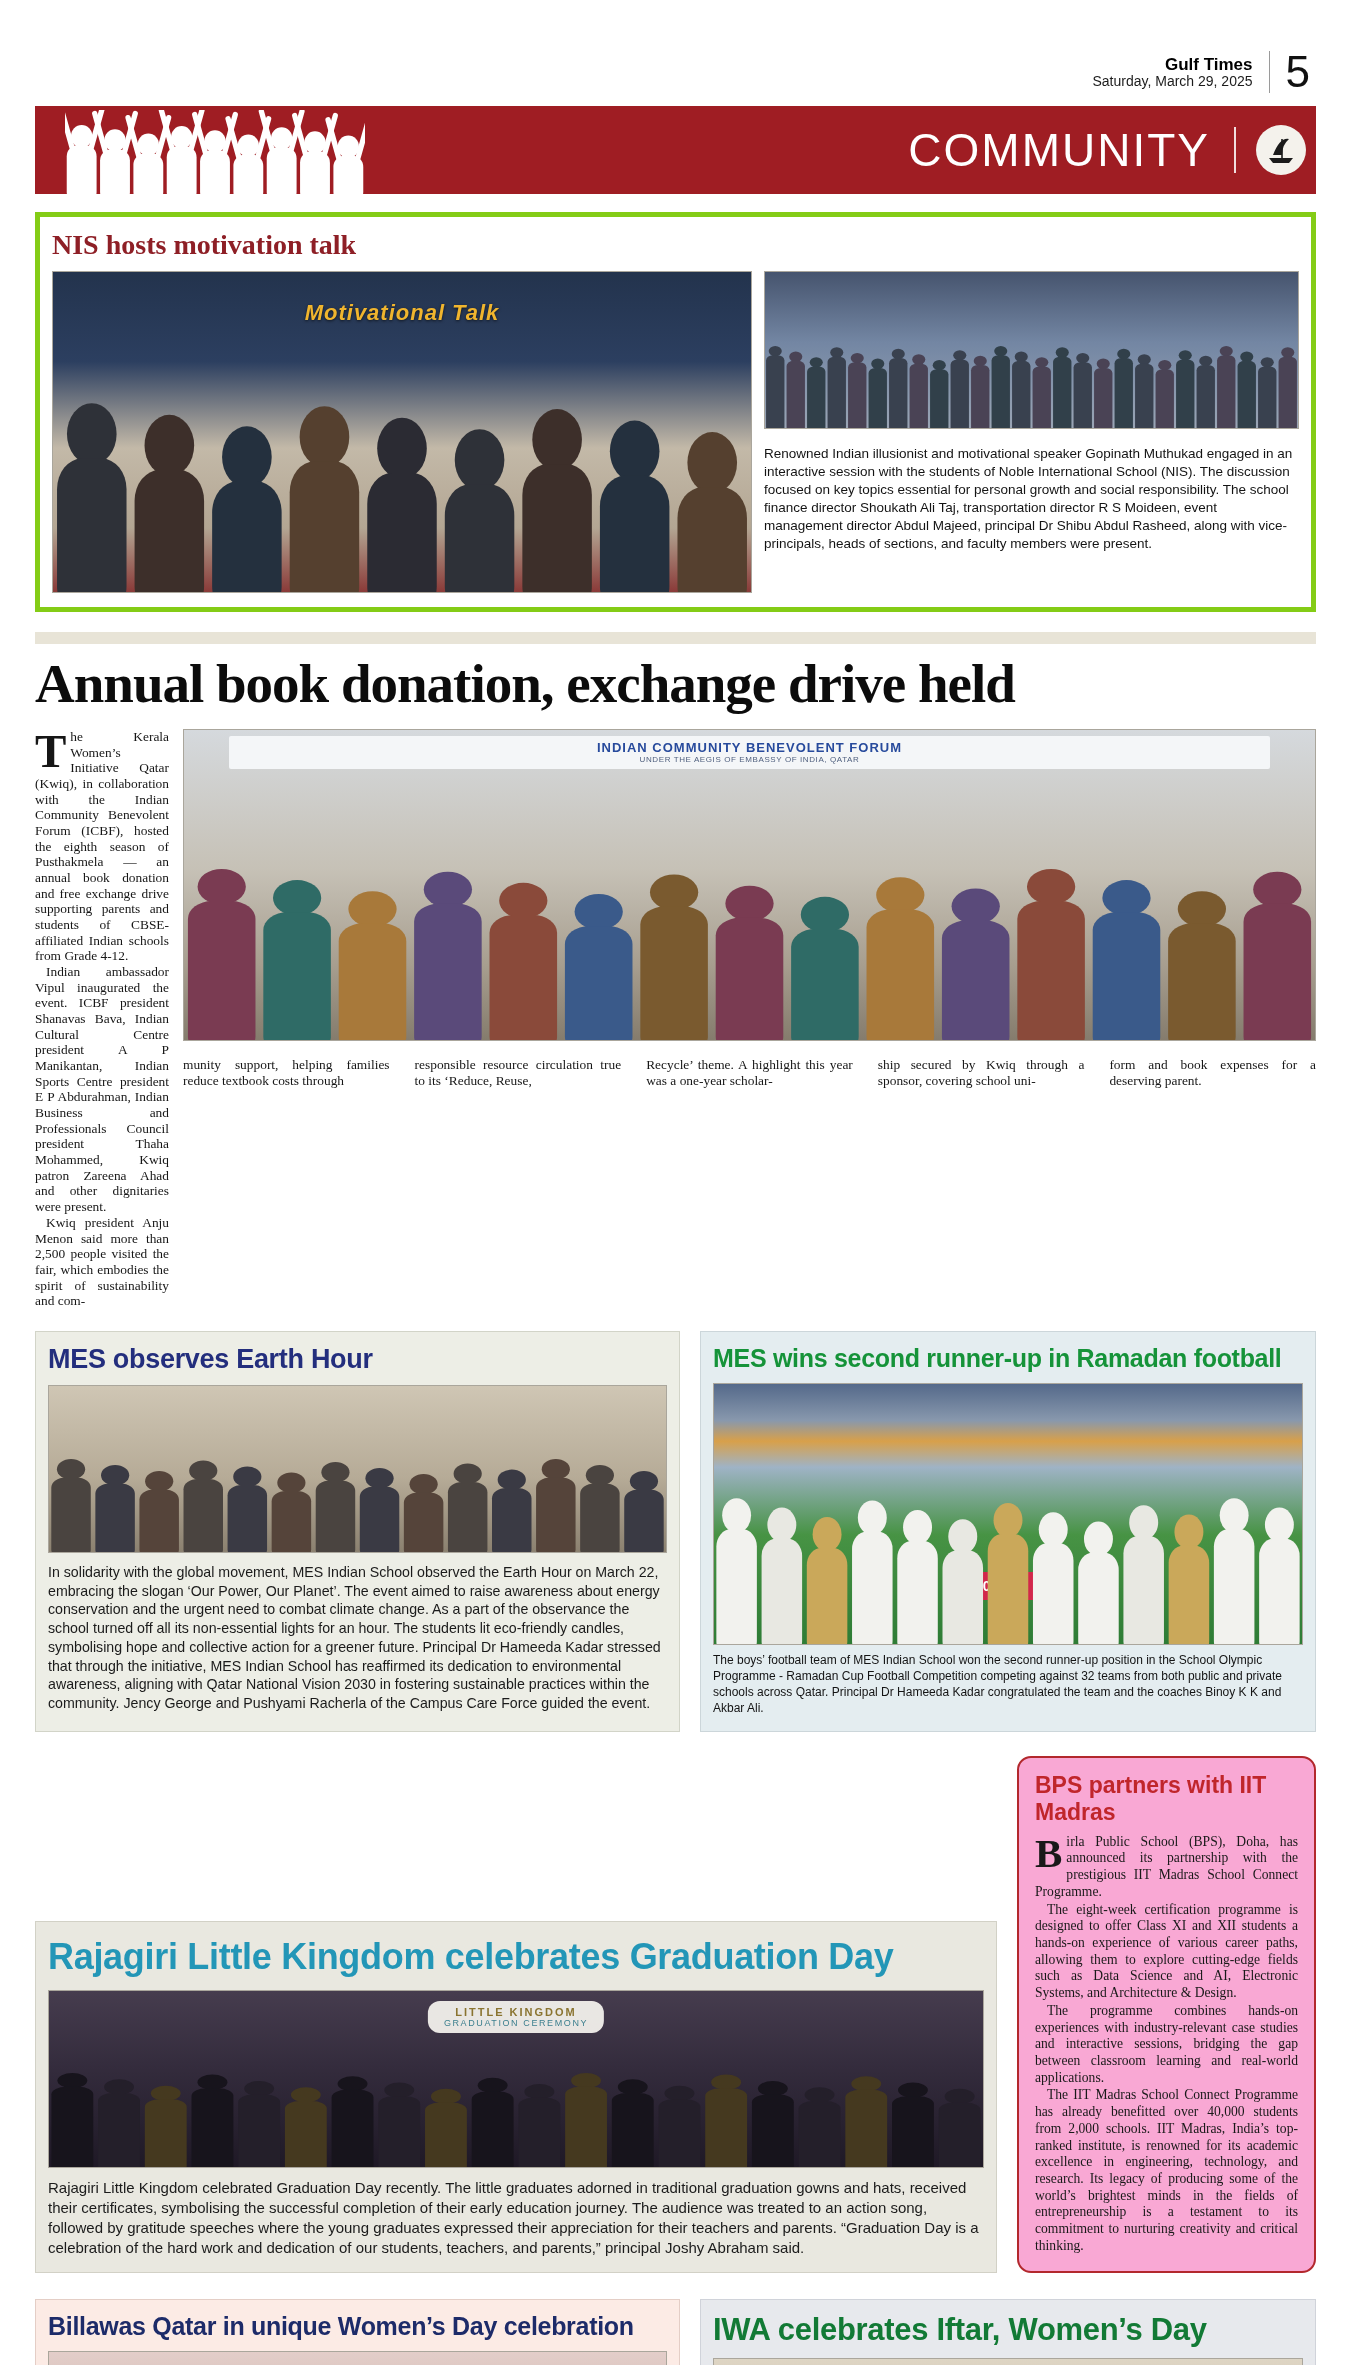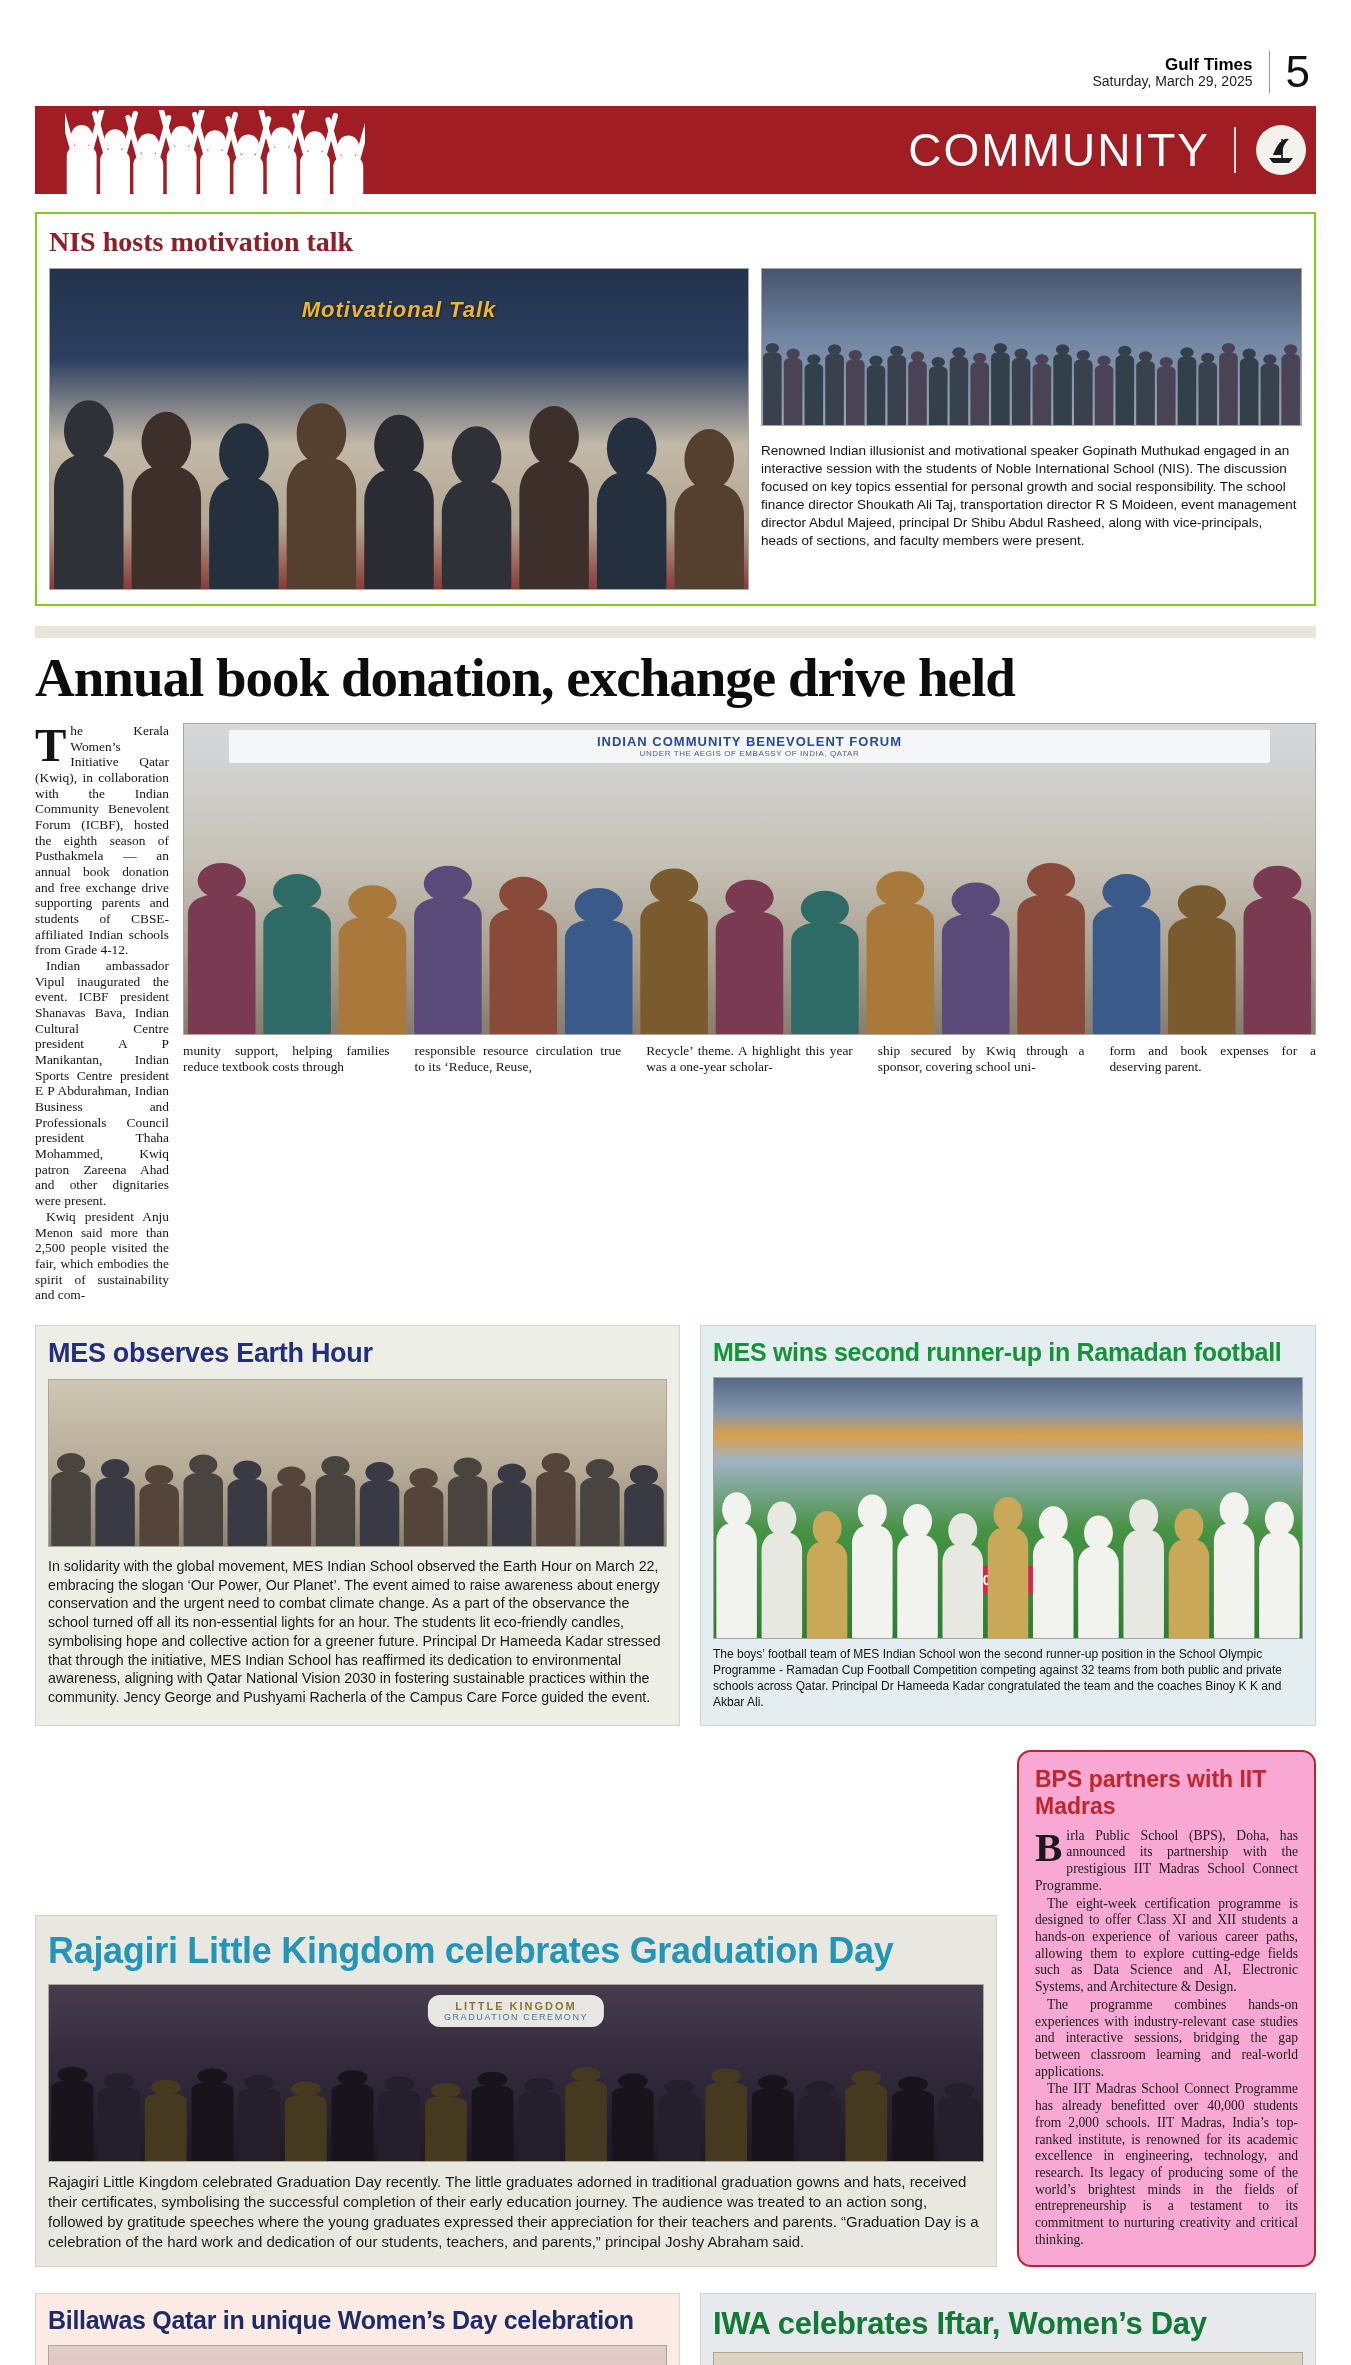--- a/index.html
+++ b/index.html
@@ -22,42 +22,42 @@
   .section-title{margin-left:auto;color:#fff;font-size:46px;font-weight:400;letter-spacing:2px;line-height:1}
   .banner-sep{width:2px;height:46px;background:rgba(255,255,255,.85);margin:0 20px 0 24px}
   .dhow-badge{width:50px;height:50px;border-radius:50%;background:#f4f2ec;margin-right:10px;display:flex;align-items:center;justify-content:center}
 
   
   .photo{position:relative;overflow:hidden;border:1px solid #aaa69c}
   .crowd{position:absolute;left:0;bottom:0;width:100%;height:72%}
   .caption{font-size:13.5px;line-height:1.33;color:#141414}
 
   
-  .nis-box{border:2px solid #84cc16;margin-top:18px;padding:10px 12px 14px;background:#fff}
+  .nis-box{border:5px solid #84cc16;margin-top:18px;padding:10px 12px 14px;background:#fff}
   .nis-title{font-family:"Liberation Serif",serif;color:#8e1f26;font-size:28px;font-weight:bold;margin:2px 0 10px}
   .nis-photos{display:flex;gap:12px}
   .nis-main{width:700px;height:322px;background:linear-gradient(180deg,#23334d 0%,#2c3f60 28%,#c3b9a8 55%,#b3a693 80%,#8a3a38 100%)}
   .nis-overlay{position:absolute;top:28px;left:0;right:0;text-align:center;color:#f0b52e;font-size:22px;font-weight:bold;font-style:italic;letter-spacing:1px;text-shadow:0 1px 3px rgba(0,0,0,.65)}
   .nis-right{flex:1;display:flex;flex-direction:column;gap:16px}
   .nis-aud{height:158px;background:linear-gradient(180deg,#46546e 0%,#7386a3 45%,#9aa5b5 100%)}
 
   
   .book{margin-top:20px}
   .beige-strip{height:12px;background:#e8e4d7}
   .book-headline{font-family:"Liberation Serif",serif;font-size:55px;font-weight:bold;letter-spacing:-1px;color:#0c0c0c;margin:8px 0 14px}
   .book-layout{display:flex;gap:14px}
   .book-col1{width:134px;font-family:"Liberation Serif",serif;font-size:13.4px;line-height:1.17;text-align:justify;color:#161616}
   .book-col1 p+p{text-indent:11px}
   .dropcap{float:left;font-size:47px;line-height:.82;padding:3px 4px 0 0;font-weight:bold;font-family:"Liberation Serif",serif}
   .book-main{flex:1}
   .book-photo{height:312px;background:linear-gradient(180deg,#d5d9dd 0%,#c6c1b6 45%,#a89f90 75%,#857c6d 100%)}
   .icbf-banner{position:absolute;top:6px;left:4%;right:4%;background:#f4f6f8;text-align:center;padding:4px 0 5px;border-radius:2px}
   .icbf-l1{color:#274a9c;font-weight:bold;font-size:13px;letter-spacing:1px}
   .icbf-l2{color:#50608а;color:#50607f;font-size:8px;letter-spacing:.6px}
-  .book-cols{display:flex;gap:25px;margin-top:8px}
+  .book-cols{display:flex;gap:25px;margin-top:16px}
   .book-cols p{flex:1;font-family:"Liberation Serif",serif;font-size:13.4px;line-height:1.2;text-align:justify;color:#161616}
 
   
   .card{padding:10px 12px 14px}
   .card h3{font-weight:bold;letter-spacing:-.3px}
   .body-sans{font-size:14.2px;line-height:1.32;color:#1b1b1b;margin-top:10px}
 
   
   .row2{display:flex;gap:20px;margin-top:22px;align-items:stretch}
   .earth{width:645px;background:#edeee6;border:1px solid #d2d4c8}

